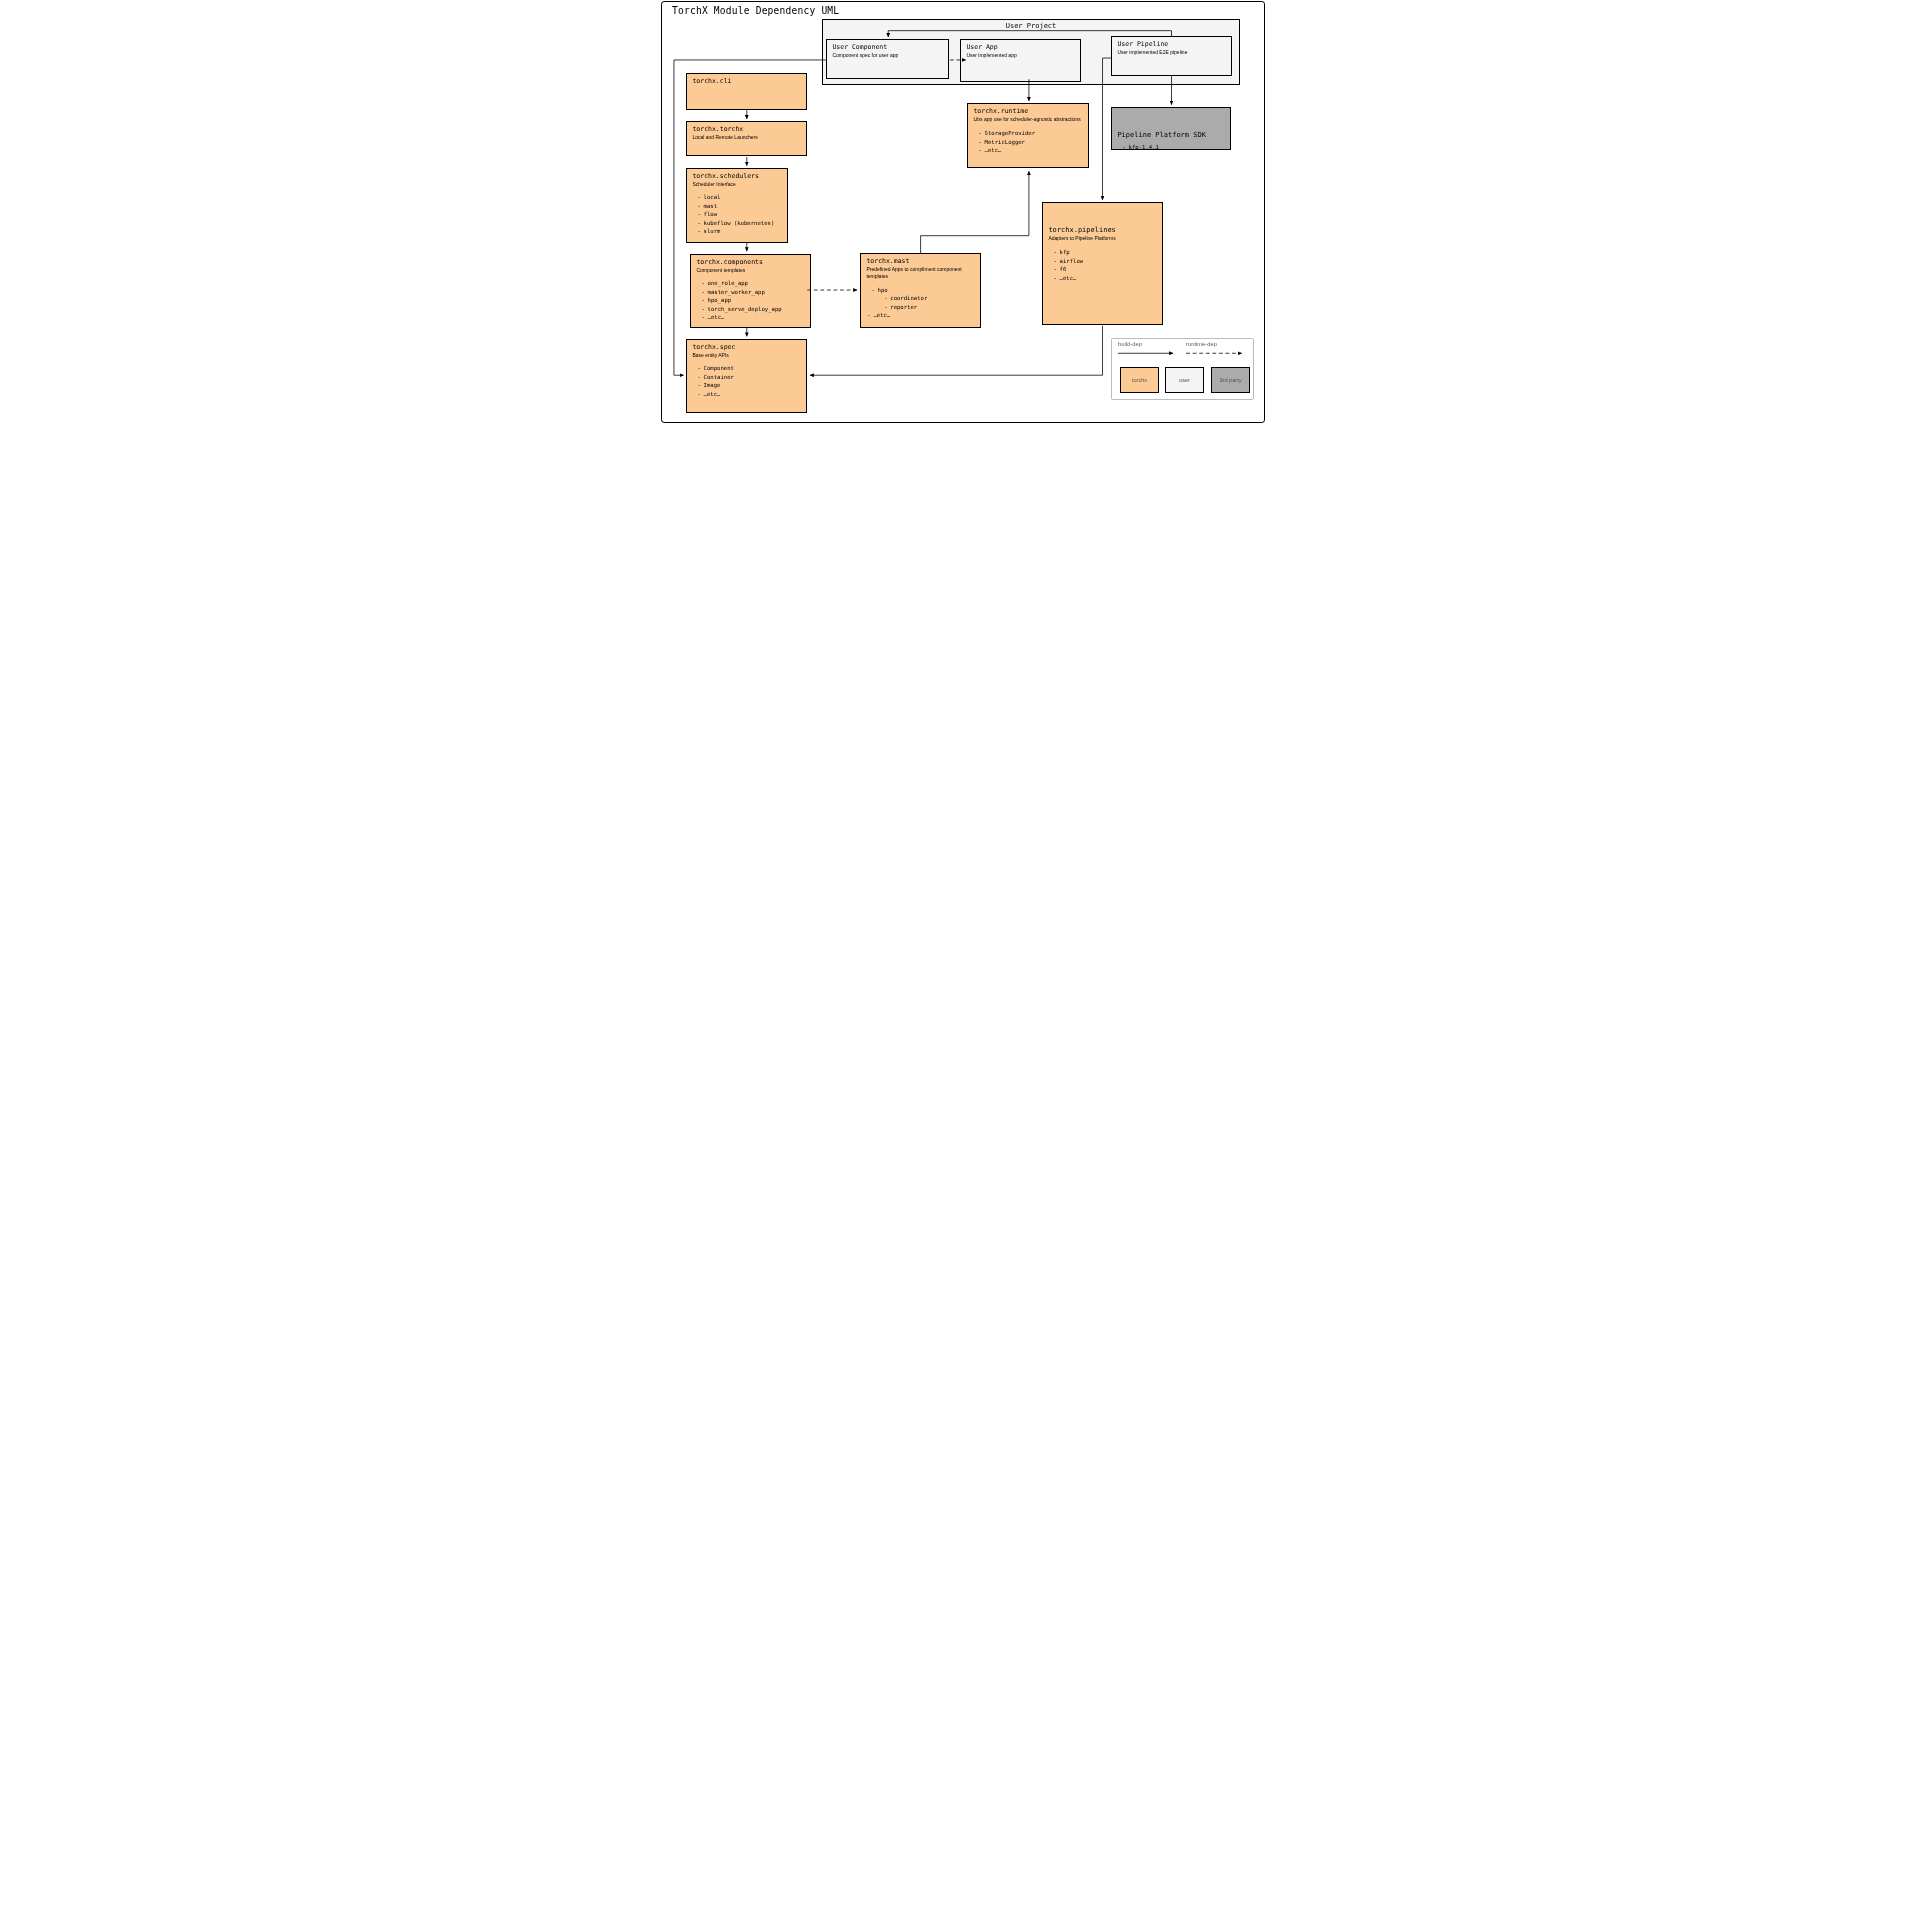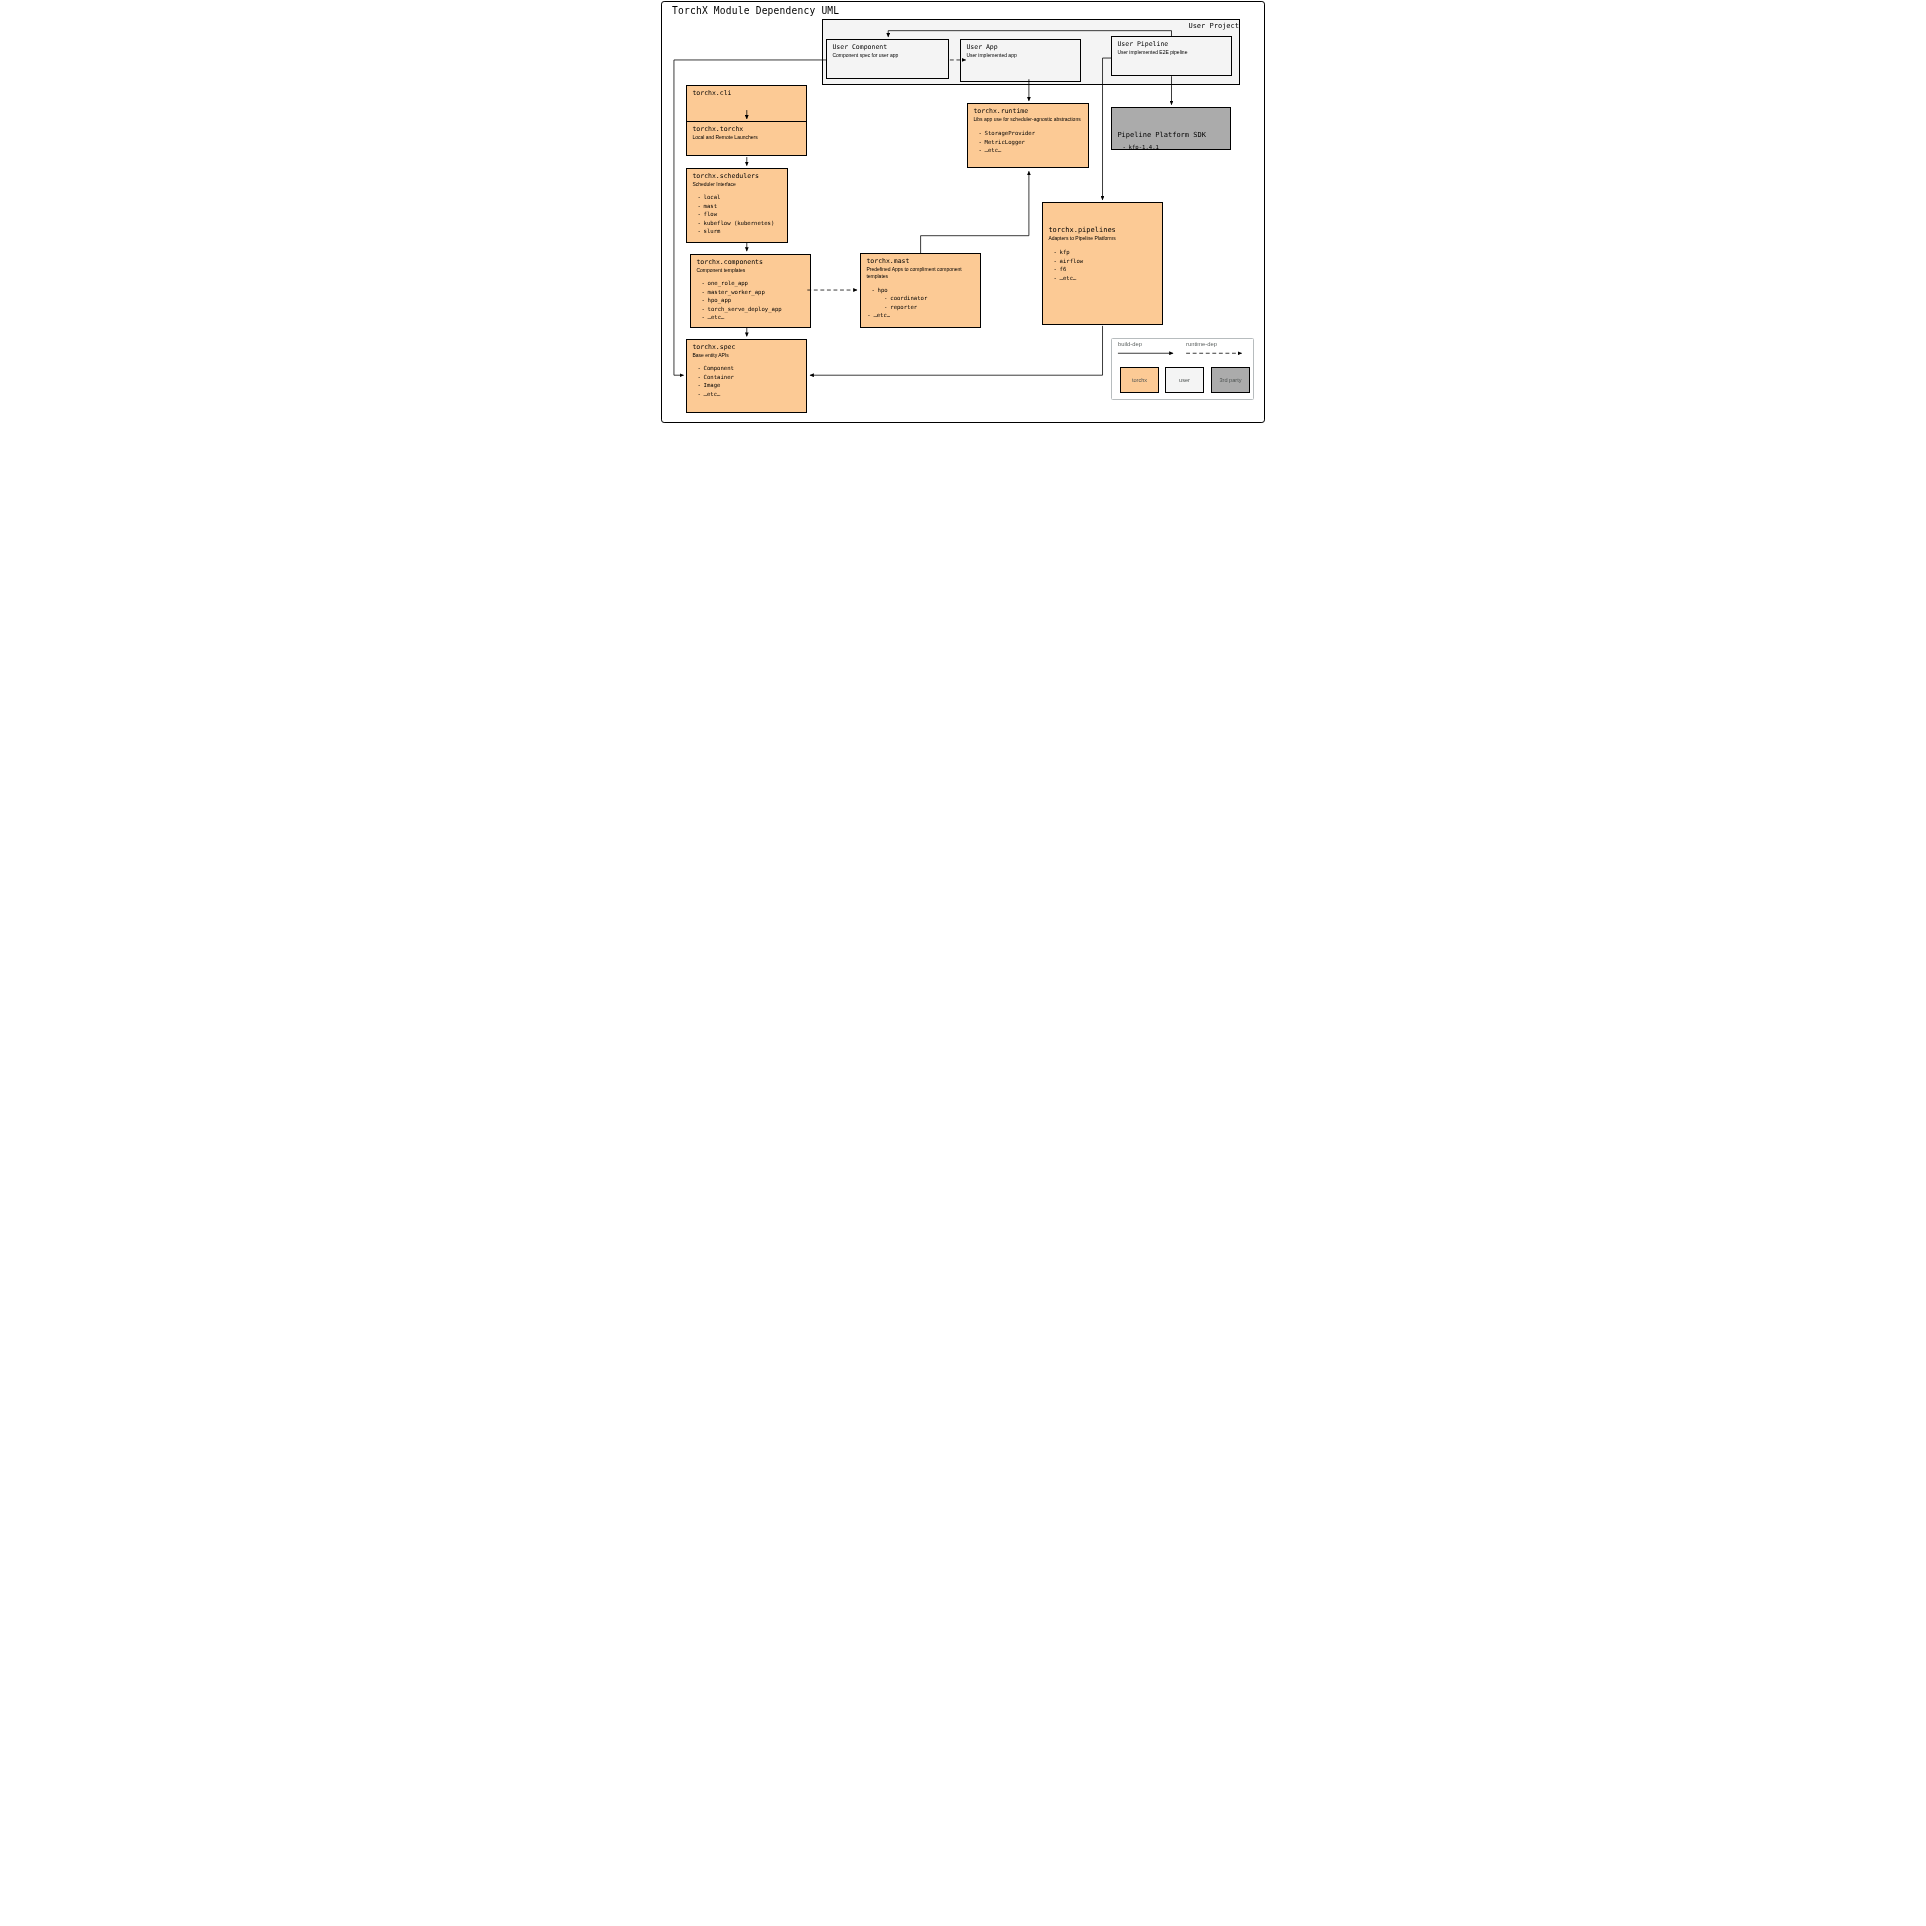--- a/index.html
+++ b/index.html
@@ -2,21 +2,21 @@
 <html style="--torchx: #fcca95; --user: #f4f4f4; --third_party: #ababab; --legend_border: #b7bcbe;font-size:6.2px"><head>
 <meta charset="utf-8">
 <style>
   html,body{margin:0;padding:0;background:#ffffff;}
   body{font-family:"Liberation Sans",sans-serif;}
   .canvas{position:relative;width:602px;height:420px;margin:0.8px auto;background:#fff;
           border:0.8px solid #000;border-radius:3.1px;overflow:hidden;}
   .page-title{position:absolute;left:10px;top:3.1px;font-family:"DejaVu Sans Mono",monospace;
               font-size:9.6px;color:#000;letter-spacing:0.2px;white-space:nowrap;}
   .container{position:absolute;background:var(--user);border:0.5px solid #000;}
-  .container-label{position:absolute;width:100%;text-align:right;top:2.3px;
+  .container-label{position:absolute;width:100%;text-align:center;top:2.3px;
                    font-family:"DejaVu Sans Mono",monospace;font-size:7px;color:#000;}
   .node{position:absolute;border:0.5px solid #000;box-sizing:border-box;padding:3.1px 5.4px;overflow:hidden;}
   .node.torchx{background:var(--torchx);}
   .node.user{background:var(--user);}
   .node.third{background:var(--third_party);}
   .node-title{font-family:"DejaVu Sans Mono",monospace;font-size:6.5px;color:#000;white-space:nowrap;}
   .node-title.wide{font-size:7px;margin-top:20px;}
   .node-sub{font-family:"Liberation Sans",sans-serif;font-size:5px;color:#000;margin-top:1.2px;line-height:1.35;}
   .node-list{margin-top:5.4px;font-family:"DejaVu Sans Mono",monospace;font-size:5.6px;color:#000;}
   .node-list.gap-lg{margin-top:8.5px;}
@@ -51,21 +51,21 @@
   <div class="node user" style="left:298px;top:37px;width:121px;height:43px;">
     <div class="node-title">User App</div>
     <div class="node-sub">User implemented app</div>
   </div>
 
   <div class="node user" style="left:449px;top:34px;width:121px;height:40px;">
     <div class="node-title">User Pipeline</div>
     <div class="node-sub">User implemented E2E pipeline</div>
   </div>
 
-  <div class="node torchx" style="left:24px;top:71px;width:121px;height:37px;margin-top:12px;">
+  <div class="node torchx" style="left:24px;top:71px;width:121px;height:37px;">
     <div class="node-title">torchx.cli</div>
   </div>
 
   <div class="node torchx" style="left:24px;top:119px;width:121px;height:35px;">
     <div class="node-title">torchx.torchx</div>
     <div class="node-sub">Local and Remote Launchers</div>
   </div>
 
   <div class="node torchx" style="left:24px;top:166px;width:102px;height:75px;">
     <div class="node-title">torchx.schedulers</div>

